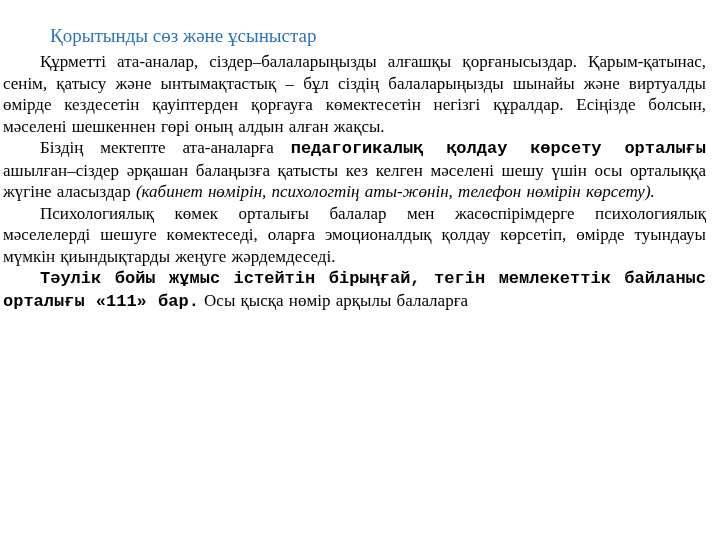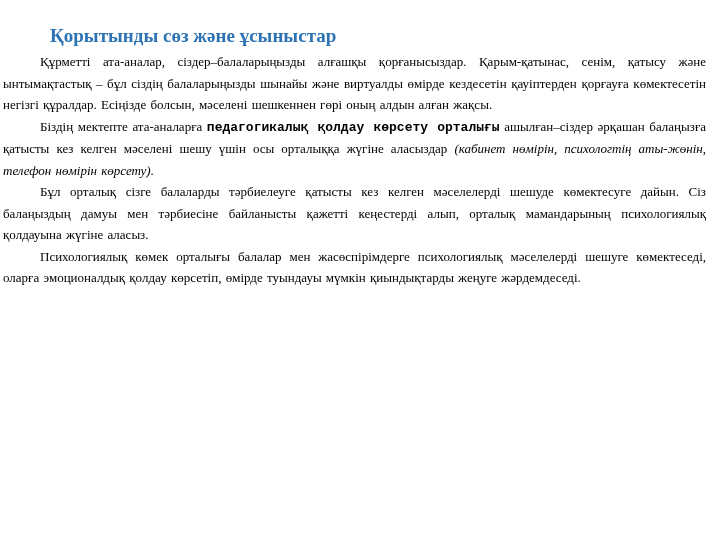--- a/index.html
+++ b/index.html
@@ -19,25 +19,25 @@
     padding: 25px 14px 0 3px;
     background: #ffffff;
     font-family: "Liberation Serif", "DejaVu Serif", serif;
     color: #000000;
   }
   .title {
     margin: 0 0 4px 0;
     padding-left: 47px;
     font-size: 19px;
     line-height: 22px;
-    font-weight: bold;
+    font-weight: normal;
   }
   .para {
     margin: 0;
-    font-size: 13px;
+    font-size: 17px;
     line-height: 21.5px;
     text-align: justify;
     word-spacing: 1px;
   }
   .para.indent {
     text-indent: 37px;
   }
   .spacer {
     height: 25px;
   }
@@ -45,17 +45,17 @@
   .i  { font-style: italic; }
 </style>
 </head>
 <body>
 
 <div class="slide" style="background: rgb(255, 255, 255); color: rgb(0, 0, 0);">
   <h1 class="title" style="color: rgb(46, 116, 181);">Қорытынды сөз және ұсыныстар</h1>
   <div>
       <p class="para indent"><span class="">Құрметті ата-аналар, сіздер–балаларыңызды алғашқы қорғанысыздар. Қарым-қатынас, сенім, қатысу және ынтымақтастық – бұл сіздің балаларыңызды шынайы және виртуалды өмірде кездесетін қауіптерден қорғауға көмектесетін негізгі құралдар. Есіңізде болсын, мәселені шешкеннен гөрі оның алдын алған жақсы.</span></p>
       <p class="para indent"><span class="">Біздің мектепте ата-аналарға </span><span class="b">педагогикалық қолдау көрсету орталығы</span><span class=""> ашылған–сіздер әрқашан балаңызға қатысты кез келген мәселені шешу үшін осы орталыққа жүгіне аласыздар </span><span class="i">(кабинет нөмірін, психологтің аты-жөнін, телефон нөмірін көрсету).</span></p>
-      <p class="para indent"><span class="">Бұл орталық сізге балаларды тәрбиелеуге қатысты кез келген мәселелерді шешуде көмектесуге дайын. Сіз балаңыздың дамуы мен тәрбиесіне байланысты қажетті кеңестерді алып, орталық мамандарының психологиялық қолдауына жүгіне аласыз.</span></p>
       <p class="para indent"><span class="">Психологиялық көмек орталығы балалар мен жасөспірімдерге психологиялық мәселелерді шешуге көмектеседі, оларға эмоционалдық қолдау көрсетіп, өмірде туындауы мүмкін қиындықтарды жеңуге жәрдемдеседі.</span></p>
+      <p class="para indent"><span class="b">Тәулік бойы жұмыс істейтін бірыңғай, тегін мемлекеттік байланыс орталығы «111» бар.</span><span class=""> Осы қысқа нөмір арқылы балаларға</span></p>
       <div class="spacer"></div>
     </div>
 </div>
 
 </body></html>

